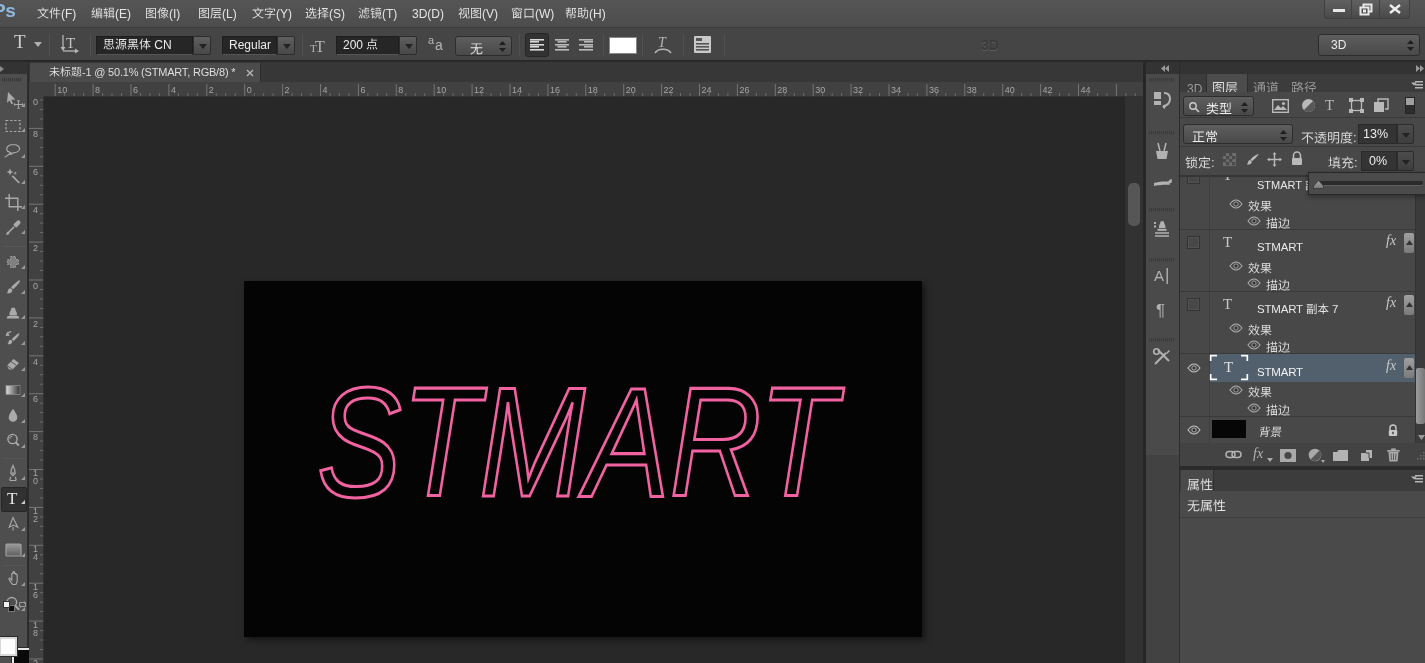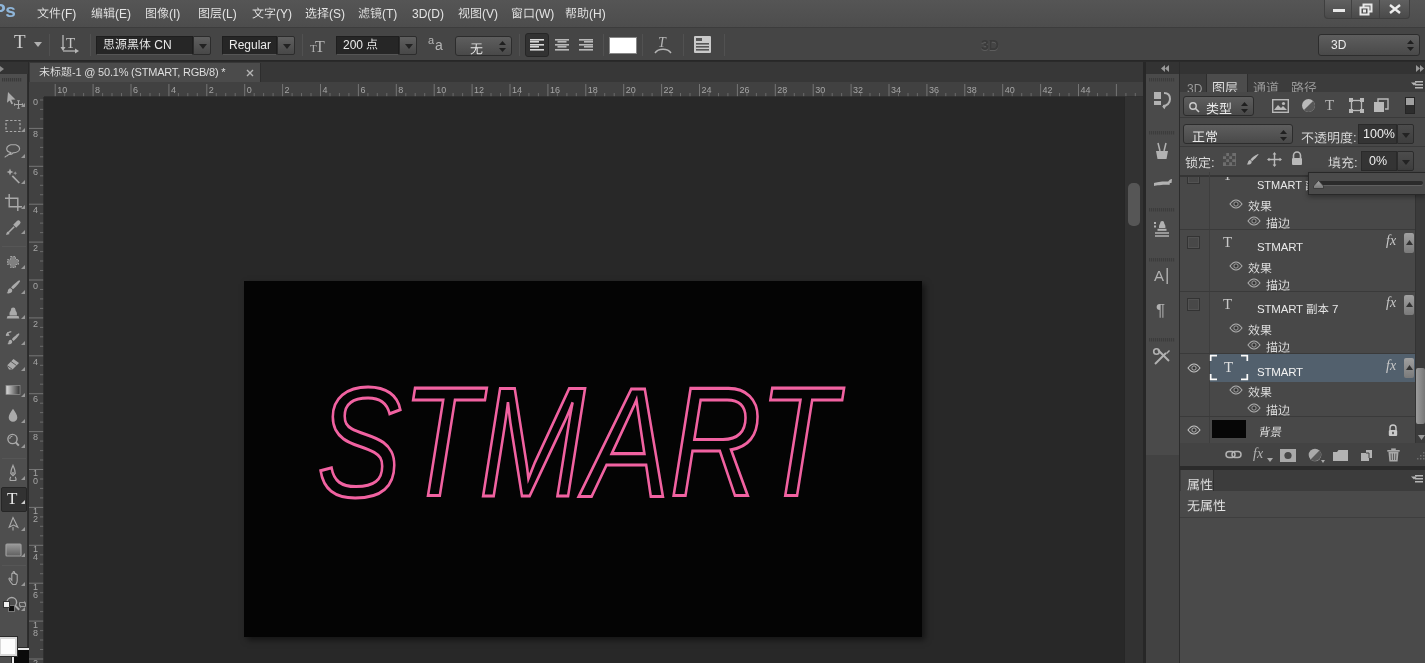--- a/index.html
+++ b/index.html
@@ -384,21 +384,21 @@
 <svg class="a" style="left:18px;top:538px" width="9" height="9" viewBox="0 0 9 9">
       <path d="M1.5 6V2.5h5M7.5 3v3.5h-5" fill="none" stroke="#999" stroke-width="1"></path>
       <path d="M6 1l2 1.5L6 4z" fill="#999"></path>
       <path d="M3 5l-2 1.5L3 8z" fill="#999"></path>
     </svg>
 <div class="a" style="left:12px;top:586px;width:19px;height:19px;background:#0a0a0a;border:2px solid #e8e8e8;box-shadow:0 0 0 1px #2a2a2a"></div>
 <div class="a" style="left:-1px;top:575px;width:18px;height:19px;background:#fdfdfd;border:2px solid #d8d8d8;box-shadow:0 0 0 1px #2a2a2a"></div>
 </div>
 <div class="a" style="left:29px;top:62px;width:1116px;height:20px;background:#373737">
 <div class="a" style="left:1px;top:1px;width:231px;height:19px;background:#4b4b4b;border-right:1px solid #2d2d2d;color:#dedede;font-size:11px;line-height:19px">
-      <span class="a lbl" style="left:9px;letter-spacing:-0.2px"><svg style="vertical-align:-0.12em;" width="33.0" height="11" viewBox="0 -880 3000 1000">
+      <span class="a lbl" style="left:19px;letter-spacing:-0.2px"><svg style="vertical-align:-0.12em;" width="33.0" height="11" viewBox="0 -880 3000 1000">
           <g fill="#dedede" transform="scale(1,-1)">
             <path transform="translate(0,0)" d="M459 839V676H133V602H459V429H62V355H416C326 226 174 101 34 39C51 24 76 -5 89 -24C221 44 362 163 459 296V-80H538V300C636 166 778 42 911 -25C924 -5 949 25 966 40C826 101 673 226 581 355H942V429H538V602H874V676H538V839Z"></path>
             <path transform="translate(1000,0)" d="M466 764V693H902V764ZM779 325C826 225 873 95 888 16L957 41C940 120 892 247 843 345ZM491 342C465 236 420 129 364 57C381 49 411 28 425 18C479 94 529 211 560 327ZM422 525V454H636V18C636 5 632 1 617 0C604 0 557 -1 505 1C515 -22 526 -54 529 -76C599 -76 645 -74 674 -62C703 -49 712 -26 712 17V454H956V525ZM202 840V628H49V558H186C153 434 88 290 24 215C38 196 58 165 66 145C116 209 165 314 202 422V-79H277V444C311 395 351 333 368 301L412 360C392 388 306 498 277 531V558H408V628H277V840Z"></path>
             <path transform="translate(2000,0)" d="M176 615H380V539H176ZM176 743H380V668H176ZM108 798V484H450V798ZM695 530C688 271 668 143 458 77C471 65 488 42 494 27C722 103 751 248 758 530ZM730 186C793 141 870 75 908 33L954 79C914 120 835 183 774 226ZM124 302C119 157 100 37 33 -41C49 -49 77 -68 88 -78C125 -30 149 28 164 98C254 -35 401 -58 614 -58H936C940 -39 952 -9 963 6C905 4 660 4 615 4C495 5 395 11 317 43V186H483V244H317V351H501V410H49V351H252V81C222 105 197 136 178 176C183 214 186 255 188 298ZM540 636V215H603V579H841V219H907V636H719C731 664 744 699 757 733H955V794H499V733H681C672 700 661 664 650 636Z"></path>
           </g>
         </svg>-1&nbsp;@&nbsp;50.1%&nbsp;(STMART,&nbsp;RGB/8)&nbsp;*</span>
 <svg class="a" style="left:216px;top:6px" width="8" height="8" viewBox="0 0 8 8">
         <path d="M1 1l6 6M7 1l-6 6" stroke="#b5b5b5" stroke-width="1.4"></path>
       </svg>
     </div>
@@ -856,21 +856,21 @@
       </svg>
     </div>
 <div class="a lbl" style="left:121px;top:66px"><svg style="vertical-align:-0.12em;" width="52.0" height="13" viewBox="0 -880 4000 1000">
         <g fill="#d8d8d8" transform="scale(1,-1)">
           <path transform="translate(0,0)" d="M559 478C678 398 828 280 899 203L960 261C885 338 733 450 615 526ZM69 770V693H514C415 522 243 353 44 255C60 238 83 208 95 189C234 262 358 365 459 481V-78H540V584C566 619 589 656 610 693H931V770Z"></path>
           <path transform="translate(1000,0)" d="M61 765C119 716 187 646 216 597L278 644C246 692 177 760 118 806ZM854 824C736 797 518 780 338 773C345 758 353 734 355 719C430 721 512 725 593 732V655H313V596H547C480 526 377 462 283 431C298 418 318 393 329 377C421 413 523 483 593 561V427H665V564C732 487 831 417 923 381C934 398 954 423 969 436C874 465 773 528 709 596H952V655H665V738C754 747 837 759 903 773ZM392 403V344H508C490 237 446 158 309 115C324 102 343 76 350 60C506 113 558 210 579 344H699C691 312 683 280 674 255H844C835 180 826 147 813 135C805 128 797 127 780 127C763 127 716 128 668 132C678 115 685 91 686 74C736 70 784 70 808 72C835 73 854 78 870 94C892 115 904 166 916 283C917 293 918 311 918 311H756L777 403ZM251 456H56V386H179V83C136 63 90 27 45 -15L95 -80C152 -18 206 34 243 34C265 34 296 5 335 -19C401 -58 484 -68 600 -68C698 -68 867 -63 945 -58C946 -36 958 1 966 20C867 10 715 3 601 3C495 3 411 9 349 46C301 74 278 98 251 100Z"></path>
           <path transform="translate(2000,0)" d="M338 451V252H151V451ZM338 519H151V710H338ZM80 779V88H151V182H408V779ZM854 727V554H574V727ZM501 797V441C501 285 484 94 314 -35C330 -46 358 -71 369 -87C484 1 535 122 558 241H854V19C854 1 847 -5 829 -5C812 -6 749 -7 684 -4C695 -25 708 -57 711 -78C798 -78 852 -76 885 -64C917 -52 928 -28 928 19V797ZM854 486V309H568C573 354 574 399 574 440V486Z"></path>
           <path transform="translate(3000,0)" d="M386 644V557H225V495H386V329H775V495H937V557H775V644H701V557H458V644ZM701 495V389H458V495ZM757 203C713 151 651 110 579 78C508 111 450 153 408 203ZM239 265V203H369L335 189C376 133 431 86 497 47C403 17 298 -1 192 -10C203 -27 217 -56 222 -74C347 -60 469 -35 576 7C675 -37 792 -65 918 -80C927 -61 946 -31 962 -15C852 -5 749 15 660 46C748 93 821 157 867 243L820 268L807 265ZM473 827C487 801 502 769 513 741H126V468C126 319 119 105 37 -46C56 -52 89 -68 104 -80C188 78 201 309 201 469V670H948V741H598C586 773 566 813 548 845Z"></path>
         </g>
       </svg><span style="color:#d8d8d8;font-size:13px">:</span></div>
-<div class="a" style="left:178px;top:62px;width:39px;height:20px;background:#343434;border:1px solid #2a2a2a;color:#eeeeee;font-size:12.5px;line-height:18px;padding-left:4px">100%</div>
+<div class="a" style="left:178px;top:62px;width:39px;height:20px;background:#343434;border:1px solid #2a2a2a;color:#eeeeee;font-size:12.5px;line-height:18px;padding-left:4px">13%</div>
 <div class="a" style="left:217px;top:62px;width:17px;height:20px;background:linear-gradient(#4c4c4c,#3e3e3e);border:1px solid #2c2c2c;border-radius:0 2px 2px 0">
       <svg class="a" style="left:4px;top:8px" width="8" height="5">
         <path d="M0 0h8l-4 5z" fill="#232323"></path>
       </svg>
     </div>
 <div class="a" style="left:0;top:84px;width:246px;height:1px;background:#3a3a3a"></div>
 <div class="a lbl" style="left:5px;top:91px"><svg style="vertical-align:-0.12em;" width="26.0" height="13" viewBox="0 -880 2000 1000">
         <g fill="#d8d8d8" transform="scale(1,-1)">
           <path transform="translate(0,0)" d="M640 446V275C640 179 615 52 370 -25C386 -40 408 -66 417 -81C678 10 712 154 712 274V446ZM673 57C756 20 863 -39 915 -79L963 -26C908 14 800 69 719 105ZM441 778C480 724 520 649 537 601L596 632C579 680 538 752 496 805ZM857 802C835 748 794 670 762 623L815 601C848 647 889 718 922 779ZM179 837C148 744 94 654 32 595C45 579 65 542 71 527C106 563 140 608 170 658H415V725H206C221 755 234 787 245 818ZM69 344V275H202V85C202 32 161 -9 142 -25C154 -36 178 -59 187 -73C203 -56 230 -39 411 60C405 75 398 104 395 123L271 58V275H409V344H271V479H393V547H111V479H202V344ZM644 846V572H461V104H530V502H827V106H899V572H714V846Z"></path>
           <path transform="translate(1000,0)" d="M224 378C203 197 148 54 36 -33C54 -44 85 -69 97 -83C164 -25 212 51 247 144C339 -29 489 -64 698 -64H932C935 -42 949 -6 960 12C911 11 739 11 702 11C643 11 588 14 538 23V225H836V295H538V459H795V532H211V459H460V44C378 75 315 134 276 239C286 280 294 324 300 370ZM426 826C443 796 461 758 472 727H82V509H156V656H841V509H918V727H558C548 760 522 810 500 847Z"></path>

